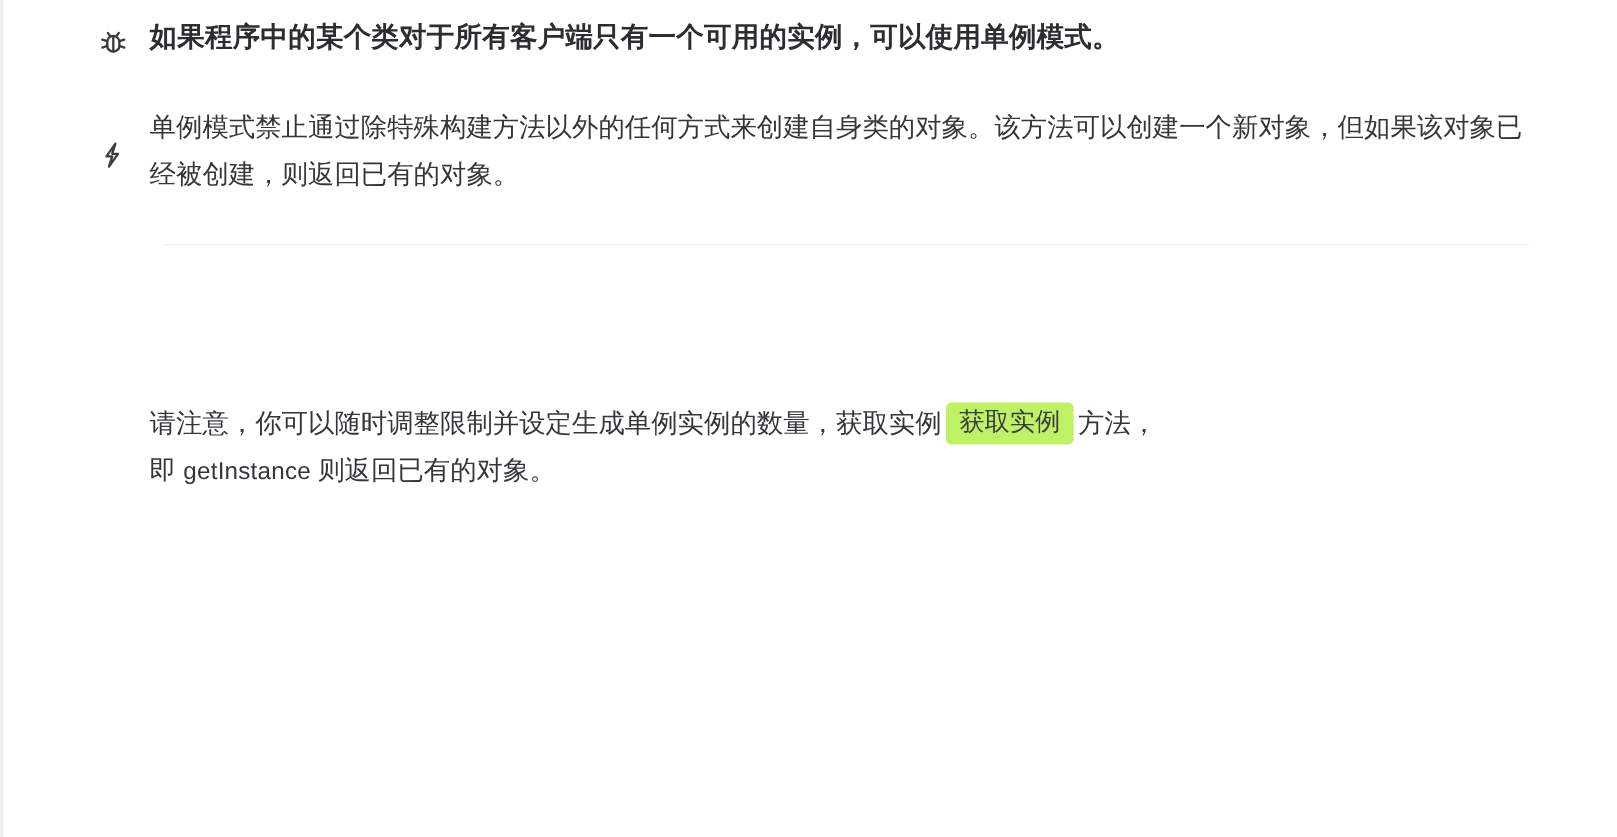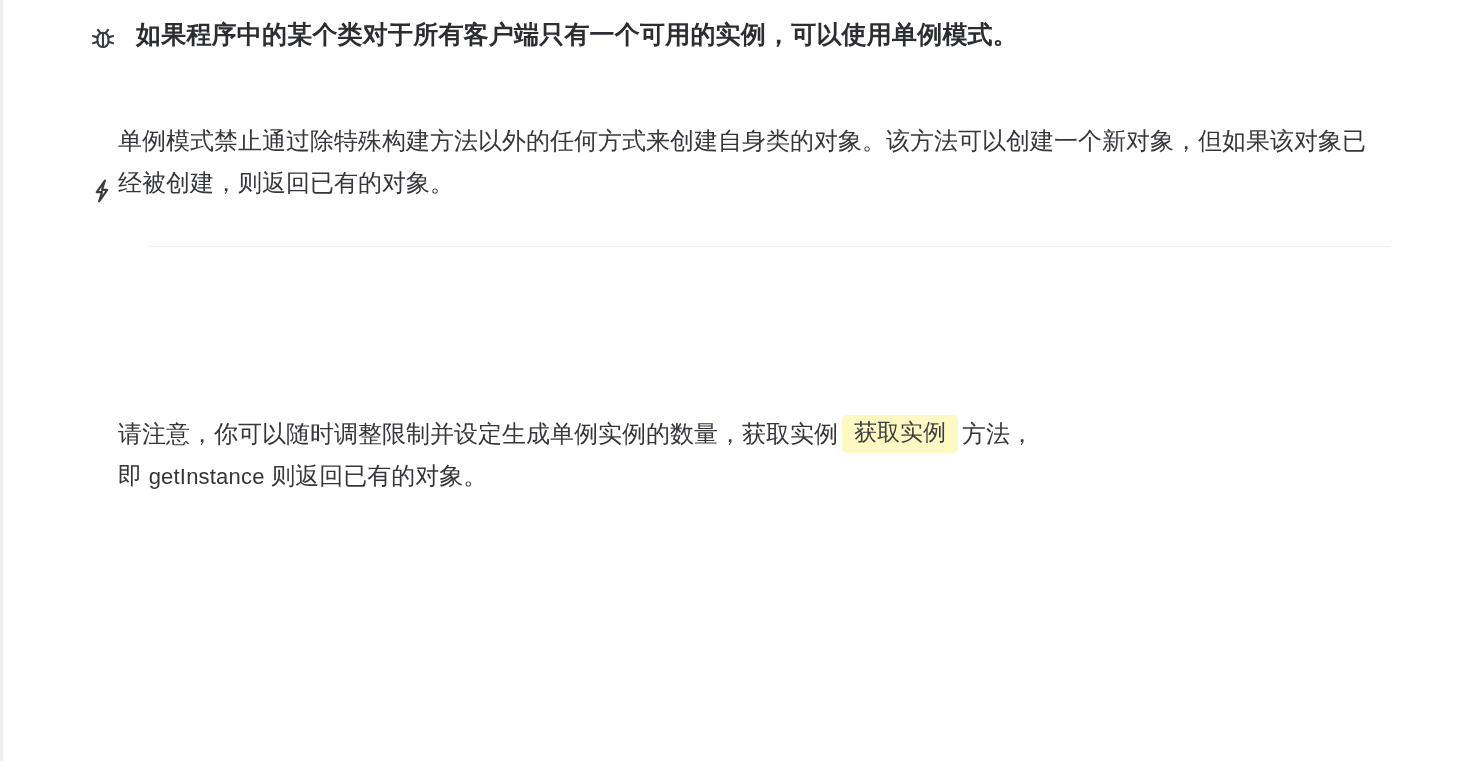--- a/index.html
+++ b/index.html
@@ -41,22 +41,22 @@
   .heading-text {
     font-size: 25px;
     font-weight: bold;
     line-height: 1.35;
     letter-spacing: 0.2px;
     color: #2b2d30;
   }
 
   .body-row {
     display: flex;
-    align-items: flex-end;
-    margin-top: 24px;
+    align-items: center;
+    gap: 18px;
   }
   .body-text {
     font-size: 24px;
     line-height: 1.75;
     color: #34363a;
     max-width: 1265px;
     font-weight: 400;
   }
 
   .para {
@@ -79,21 +79,21 @@
   .icon svg { display: block; }
 
   .divider {
     height: 1px;
     background: #eceef0;
     margin: 42px 10px 40px 60px;
   }
 
   .code-chip {
     display: inline-block;
-    background: #fef9c3;
+    background: #bef264;
     color: #3b3d41;
     border-radius: 5px;
     padding: 3px 12px 5px;
     font-size: 23px;
     line-height: 1.3;
     vertical-align: 2px;
     margin: 0 4px;
   }
   .mono {
     font-family: Liberation Sans, sans-serif;

